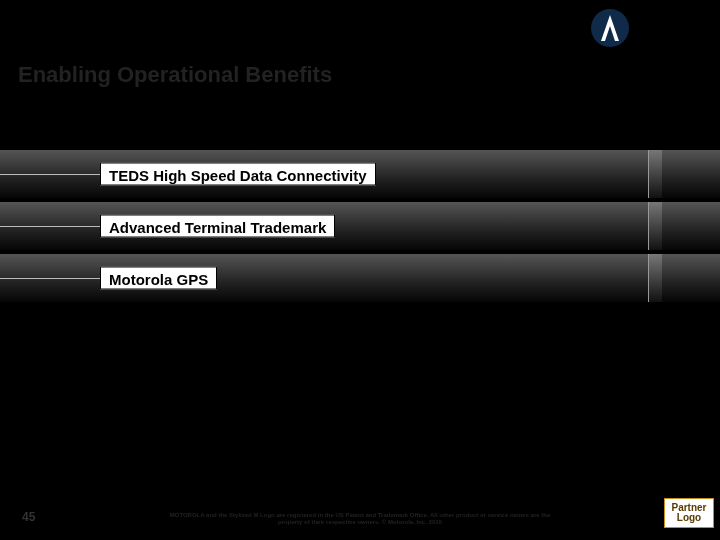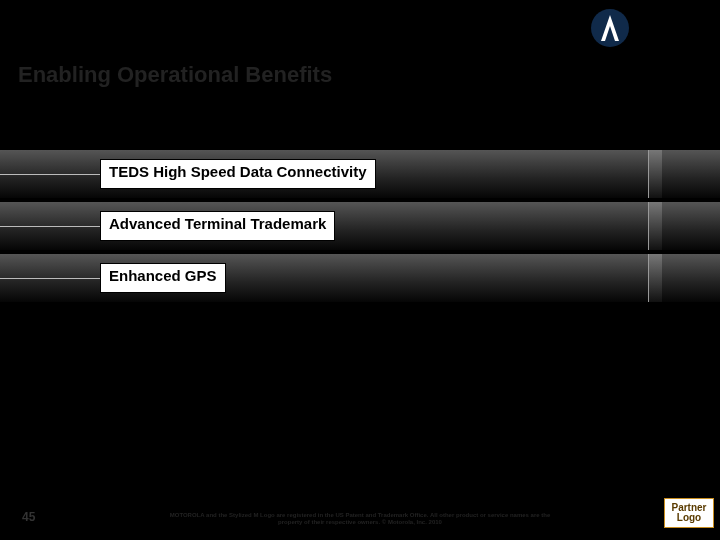--- a/index.html
+++ b/index.html
@@ -10,21 +10,21 @@
   .title { position: absolute; top: 62px; left: 18px; font-size: 22px; font-weight: bold; color: #222; }
   .bars { position: absolute; top: 150px; left: 0; width: 720px; }
   .bar-row { position: relative; width: 720px; height: 48px; margin-bottom: 4px; }
   .bar-bg {
     position: absolute; left: 0; top: 0; width: 100%; height: 100%;
     background: linear-gradient(to bottom, #555 0%, #333 40%, #222 60%, #050505 100%);
   }
   .bar-left-cap { position: absolute; left: 0; top: 50%; width: 100px; height: 1px; background: #bbb; }
   .bar-label-box {
     position: absolute; left: 100px; top: 50%; transform: translateY(-50%);
-    background: #fff; padding: 3px 8px 8px 8px; border: 1px solid #000;
+    background: #fff; padding: 3px 8px 1px 8px; border: 1px solid #000;
     font-size: 15px; font-weight: bold; color: #000; white-space: nowrap;
   }
   .bar-right-cap { position: absolute; right: 58px; top: 0; height: 100%; width: 14px; background: linear-gradient(to bottom,#777 0%,#444 50%,#111 100%); border-left:1px solid #999; }
   .footer { position: absolute; bottom: 8px; left: 0; width: 720px; height: 34px; }
   .page-num { position: absolute; left: 22px; bottom: 8px; font-size: 12px; color: #333; font-weight: bold; }
   .legal { position: absolute; left: 50%; transform: translateX(-50%); bottom: 6px; width: 400px; text-align: center; font-size: 6px; line-height: 1.15; color: #222; font-weight: bold; }
   .partner-logo { position: absolute; right: 6px; bottom: 4px; width: 50px; height: 30px; background: #ffffff; display: flex; align-items: center; justify-content: center; font-size: 10px; font-weight: bold; color: #5a3b00; text-align: center; line-height: 1; border: 1px solid #c98e1f; }
 </style>
 </head>
 <body>
@@ -53,21 +53,21 @@
       <div class="bar-bg"></div>
       <div class="bar-left-cap"></div>
       <div class="bar-label-box">Advanced Terminal Trademark</div>
       <div class="bar-right-cap"></div>
     </div>
 
 
     <div class="bar-row">
       <div class="bar-bg"></div>
       <div class="bar-left-cap"></div>
-      <div class="bar-label-box">Enhanced GPS</div>
+      <div class="bar-label-box">Motorola GPS</div>
       <div class="bar-right-cap"></div>
     </div>
 
   </div>
 
   <div class="footer">
     <div class="page-num">45</div>
     <div class="legal">MOTOROLA and the Stylized M Logo are registered in the US Patent and Trademark Office. All other product or service names are the property of their respective owners. © Motorola, Inc. 2010</div>
     <div class="partner-logo">Partner Logo</div>
   </div>

